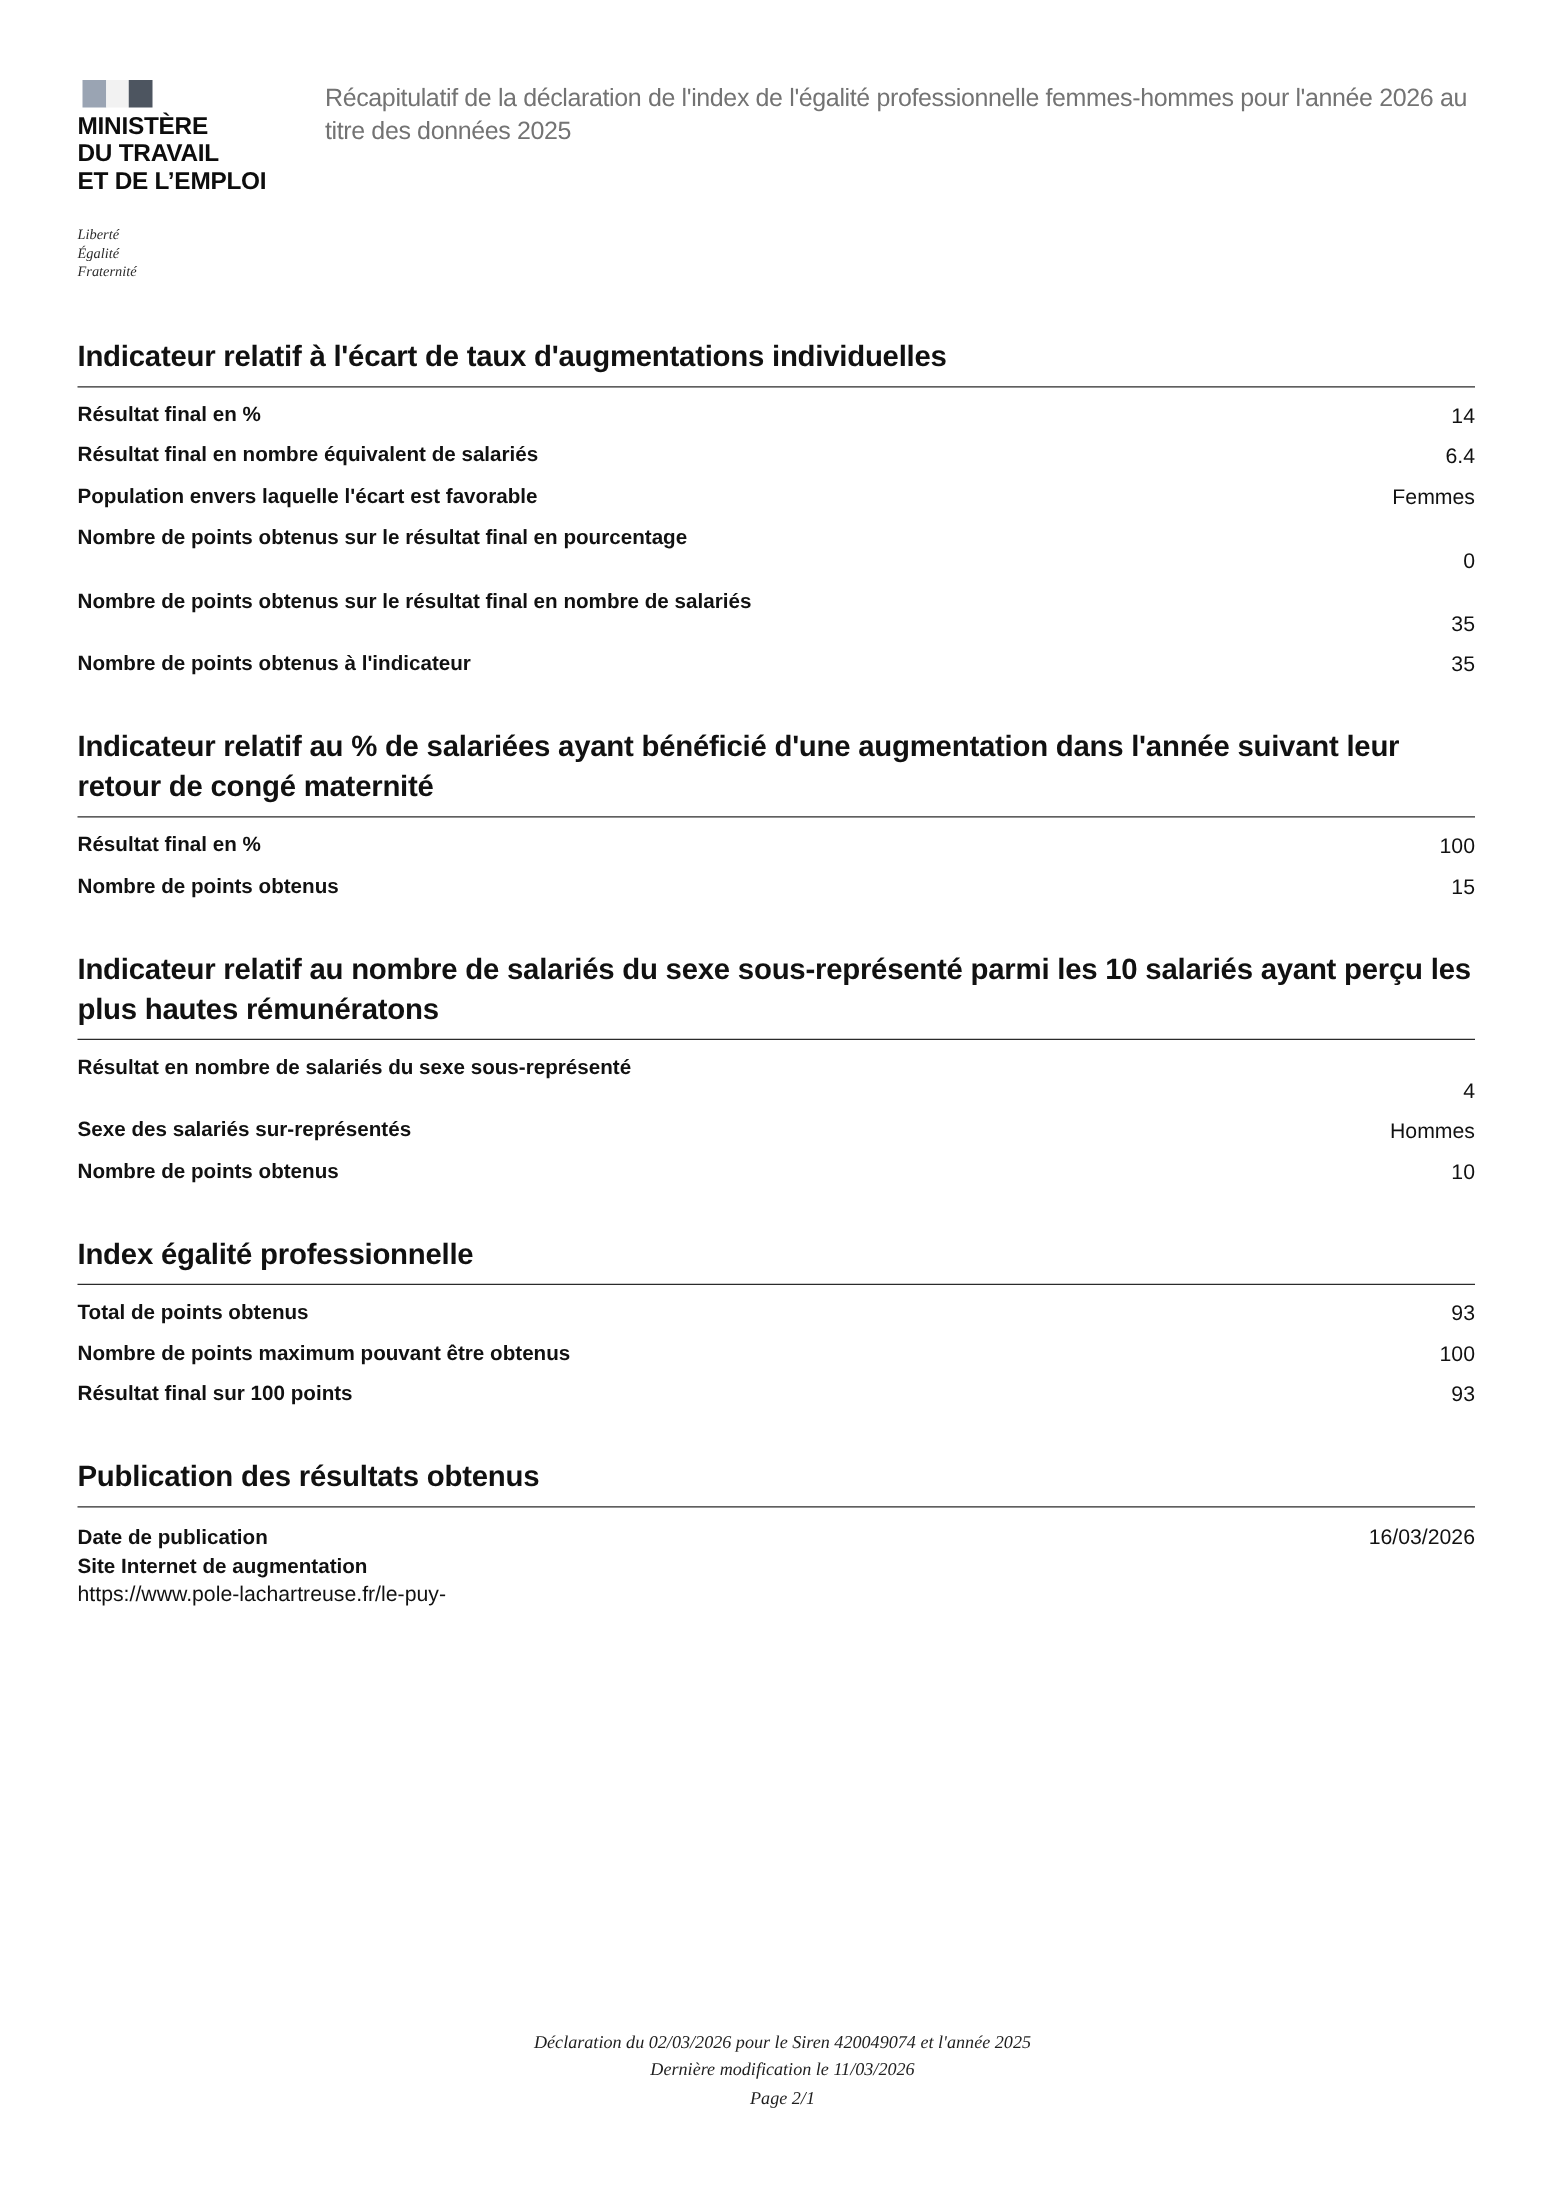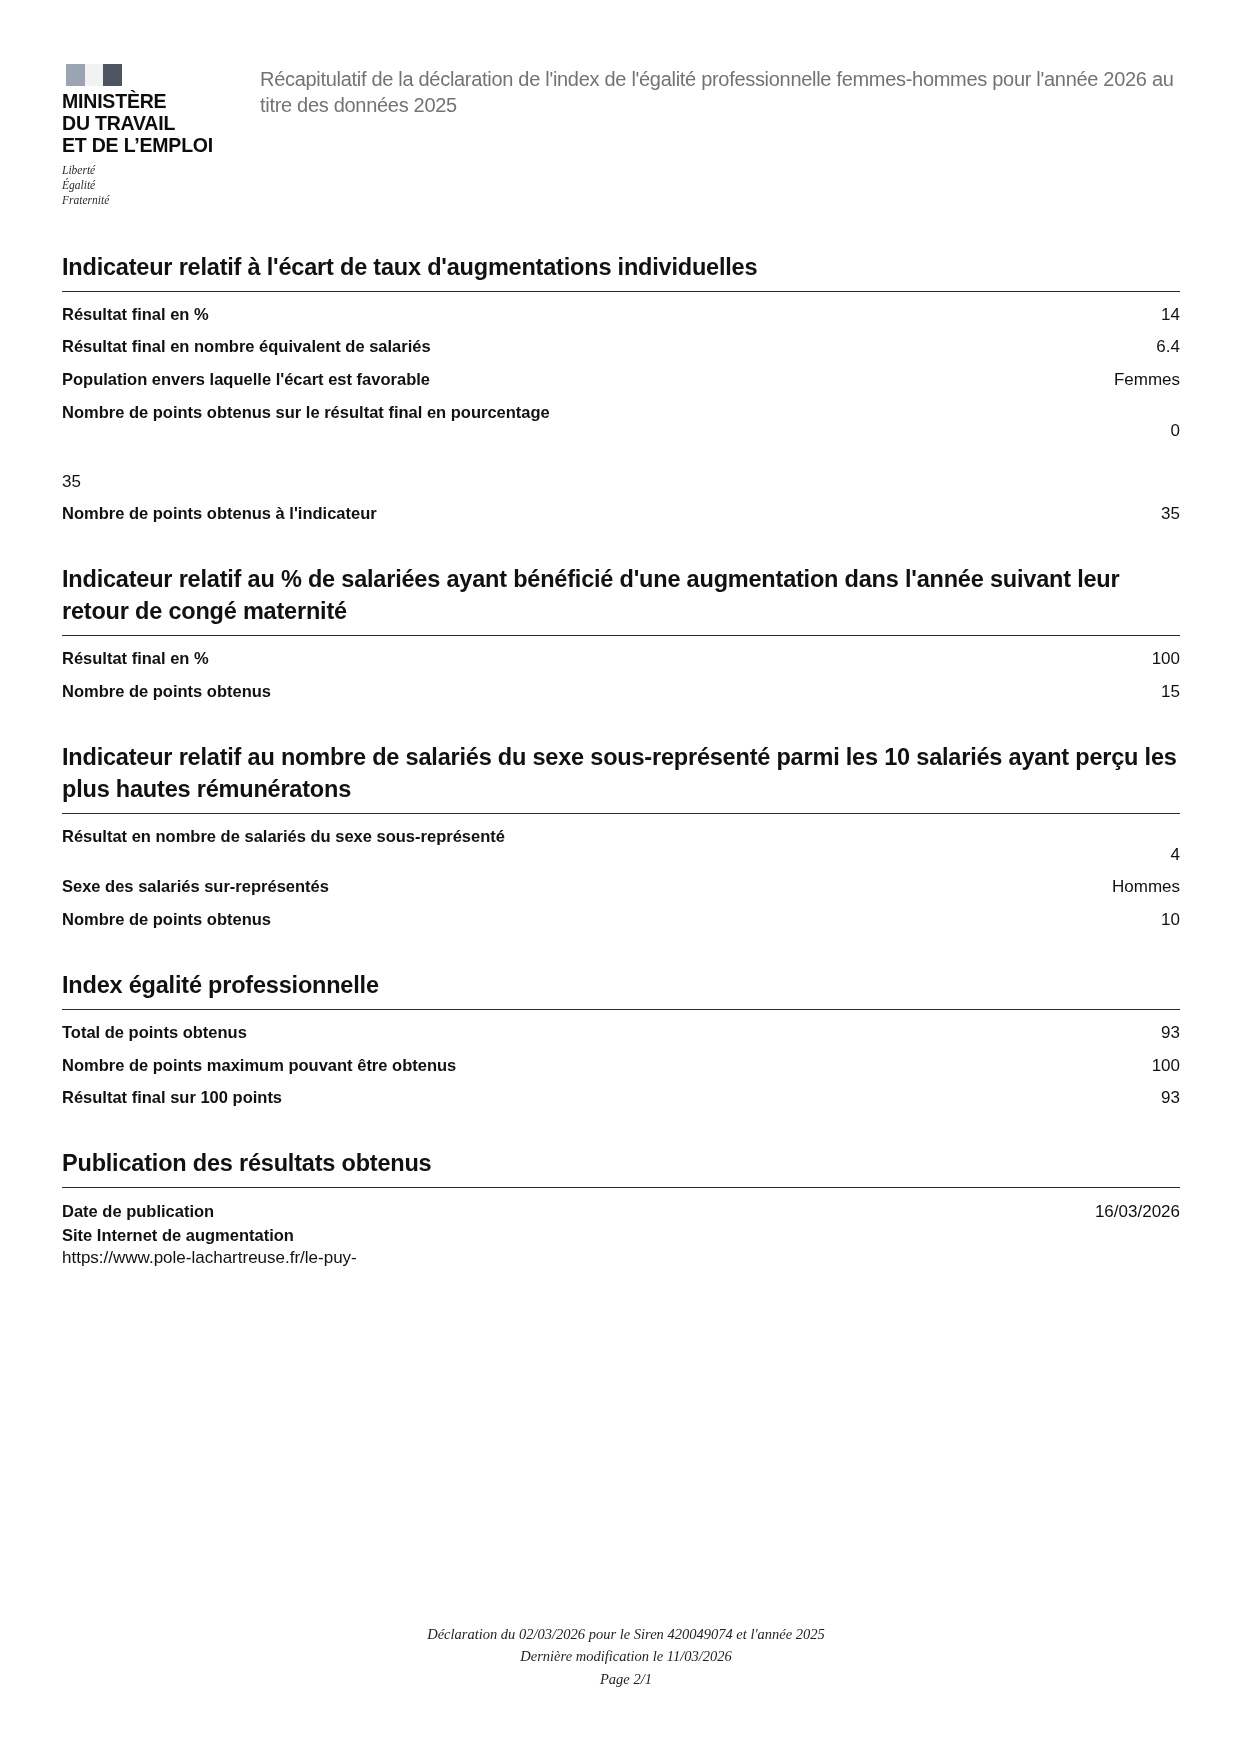--- a/index.html
+++ b/index.html
@@ -48,21 +48,21 @@
   .ministry-name {
     font-family: "Liberation Sans", sans-serif;
     font-weight: bold;
     font-size: 19.5px;
     line-height: 1.12;
     letter-spacing: -0.2px;
     color: #0d0d0d;
     white-space: pre-line;
   }
   .devise {
-    margin-top: 7px;
+    margin-top: 25px;
     font-family: "Liberation Serif", serif;
     font-style: italic;
     font-size: 11.5px;
     line-height: 1.28;
     color: #2b2b2b;
     white-space: pre-line;
   }
   .doc-title {
     flex: 1 1 auto;
     font-size: 20px;
@@ -185,20 +185,21 @@
       </div>
       <div class="row">
         <div class="label">Population envers laquelle l'écart est favorable</div>
         <div class="value">Femmes</div>
       </div>
       <div class="row two-line">
         <div class="label">Nombre de points obtenus sur le résultat final en pourcentage</div>
         <div class="value">0</div>
       </div>
       <div class="row two-line">
+        <div class="label">Nombre de points obtenus sur le résultat final en nombre de salariés</div>
         <div class="value">35</div>
       </div>
       <div class="row">
         <div class="label">Nombre de points obtenus à l'indicateur</div>
         <div class="value">35</div>
       </div>
     </div>
   </div>
 
   <div class="section">

